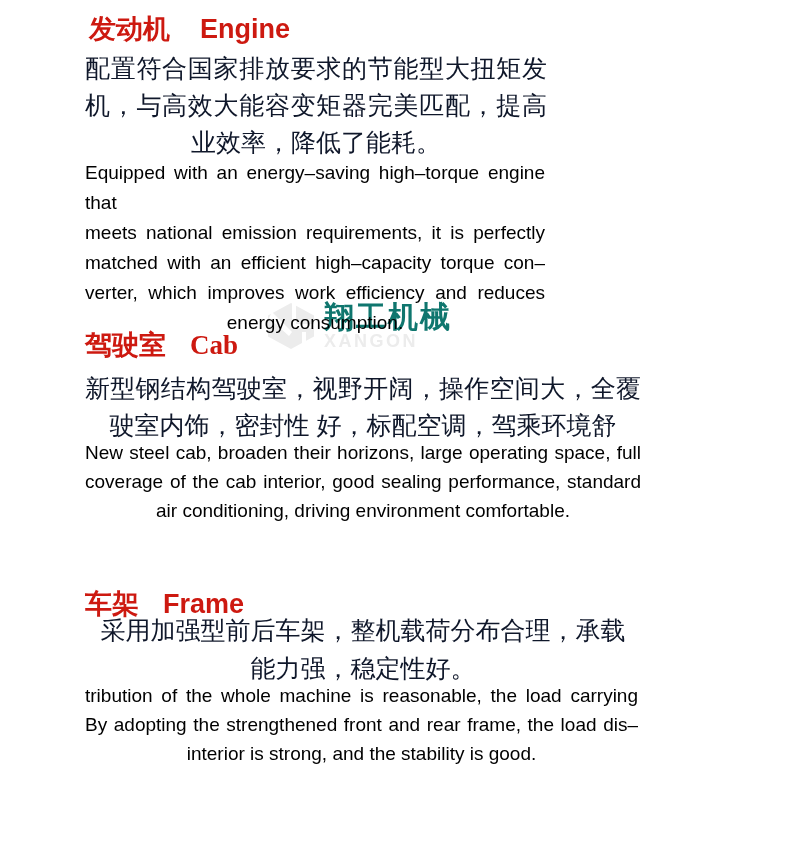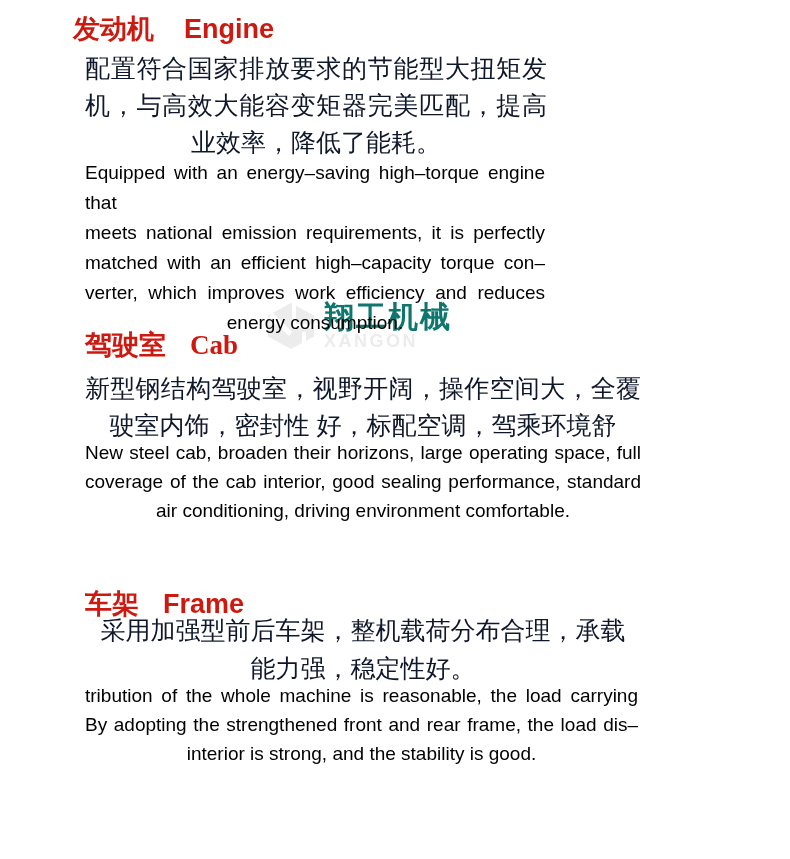--- a/index.html
+++ b/index.html
@@ -77,21 +77,21 @@
         <path d="M26 -1 L30 -1 L30 22 L48 22 L48 26 L26 26 Z" fill="#ffffff"></path>
         <path d="M36 30 L40 30 L40 48 L36 48 Z" fill="#ffffff"></path>
       </svg>
     </span>
     <span class="wm-text">
       <span class="wm-cn">翔工机械</span>
       <span class="wm-en">XANGON</span>
     </span>
   </div>
 
-  <div class="sec-heading abs" style="left:73px; top:13px;">
+  <div class="sec-heading abs" style="left:89px; top:13px;">
     <span class="t-cn">发动机</span><span class="t-en t-en-wide">Engine</span>
   </div>
 
   <div class="zh-para abs" style="left:85px; top:50px; width:462px;">
     <div class="ln just">配置符合国家排放要求的节能型大扭矩发动</div>
     <div class="ln just">机，与高效大能容变矩器完美匹配，提高了作</div>
     <div class="ln natural">业效率，降低了能耗。</div>
   </div>
 
   <div class="en-para abs" style="left:85px; top:158px; width:460px;">

